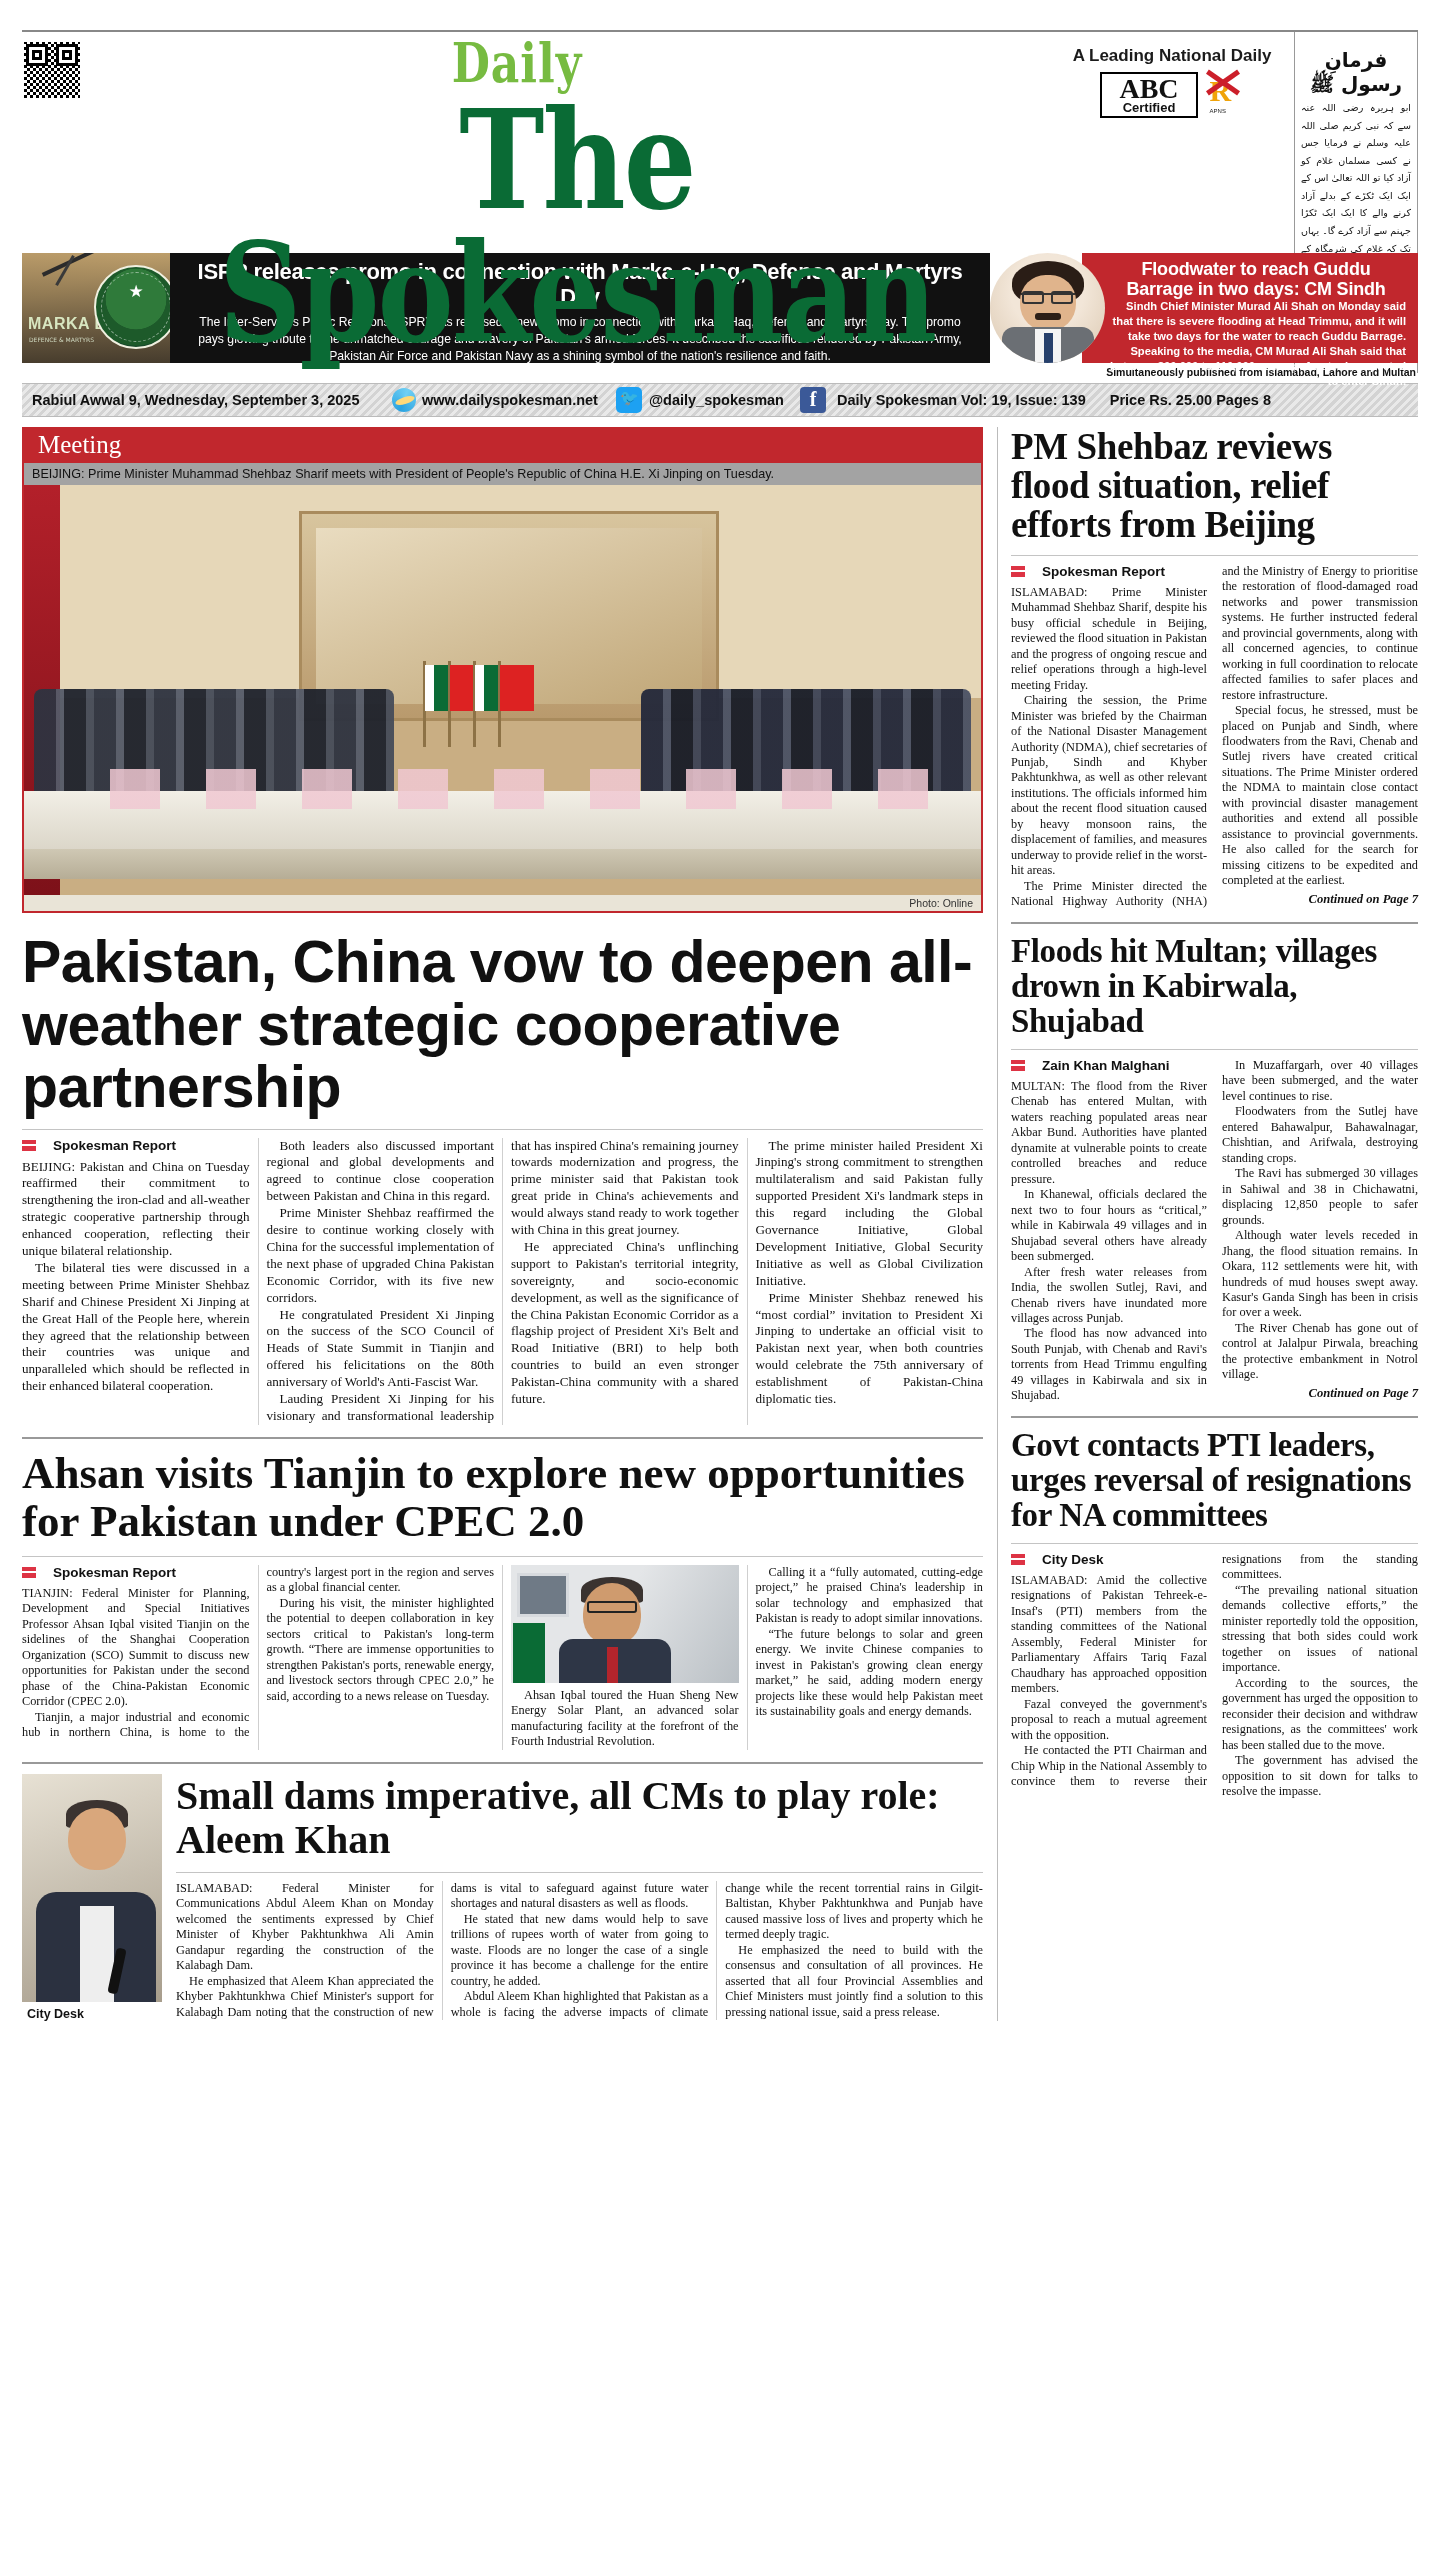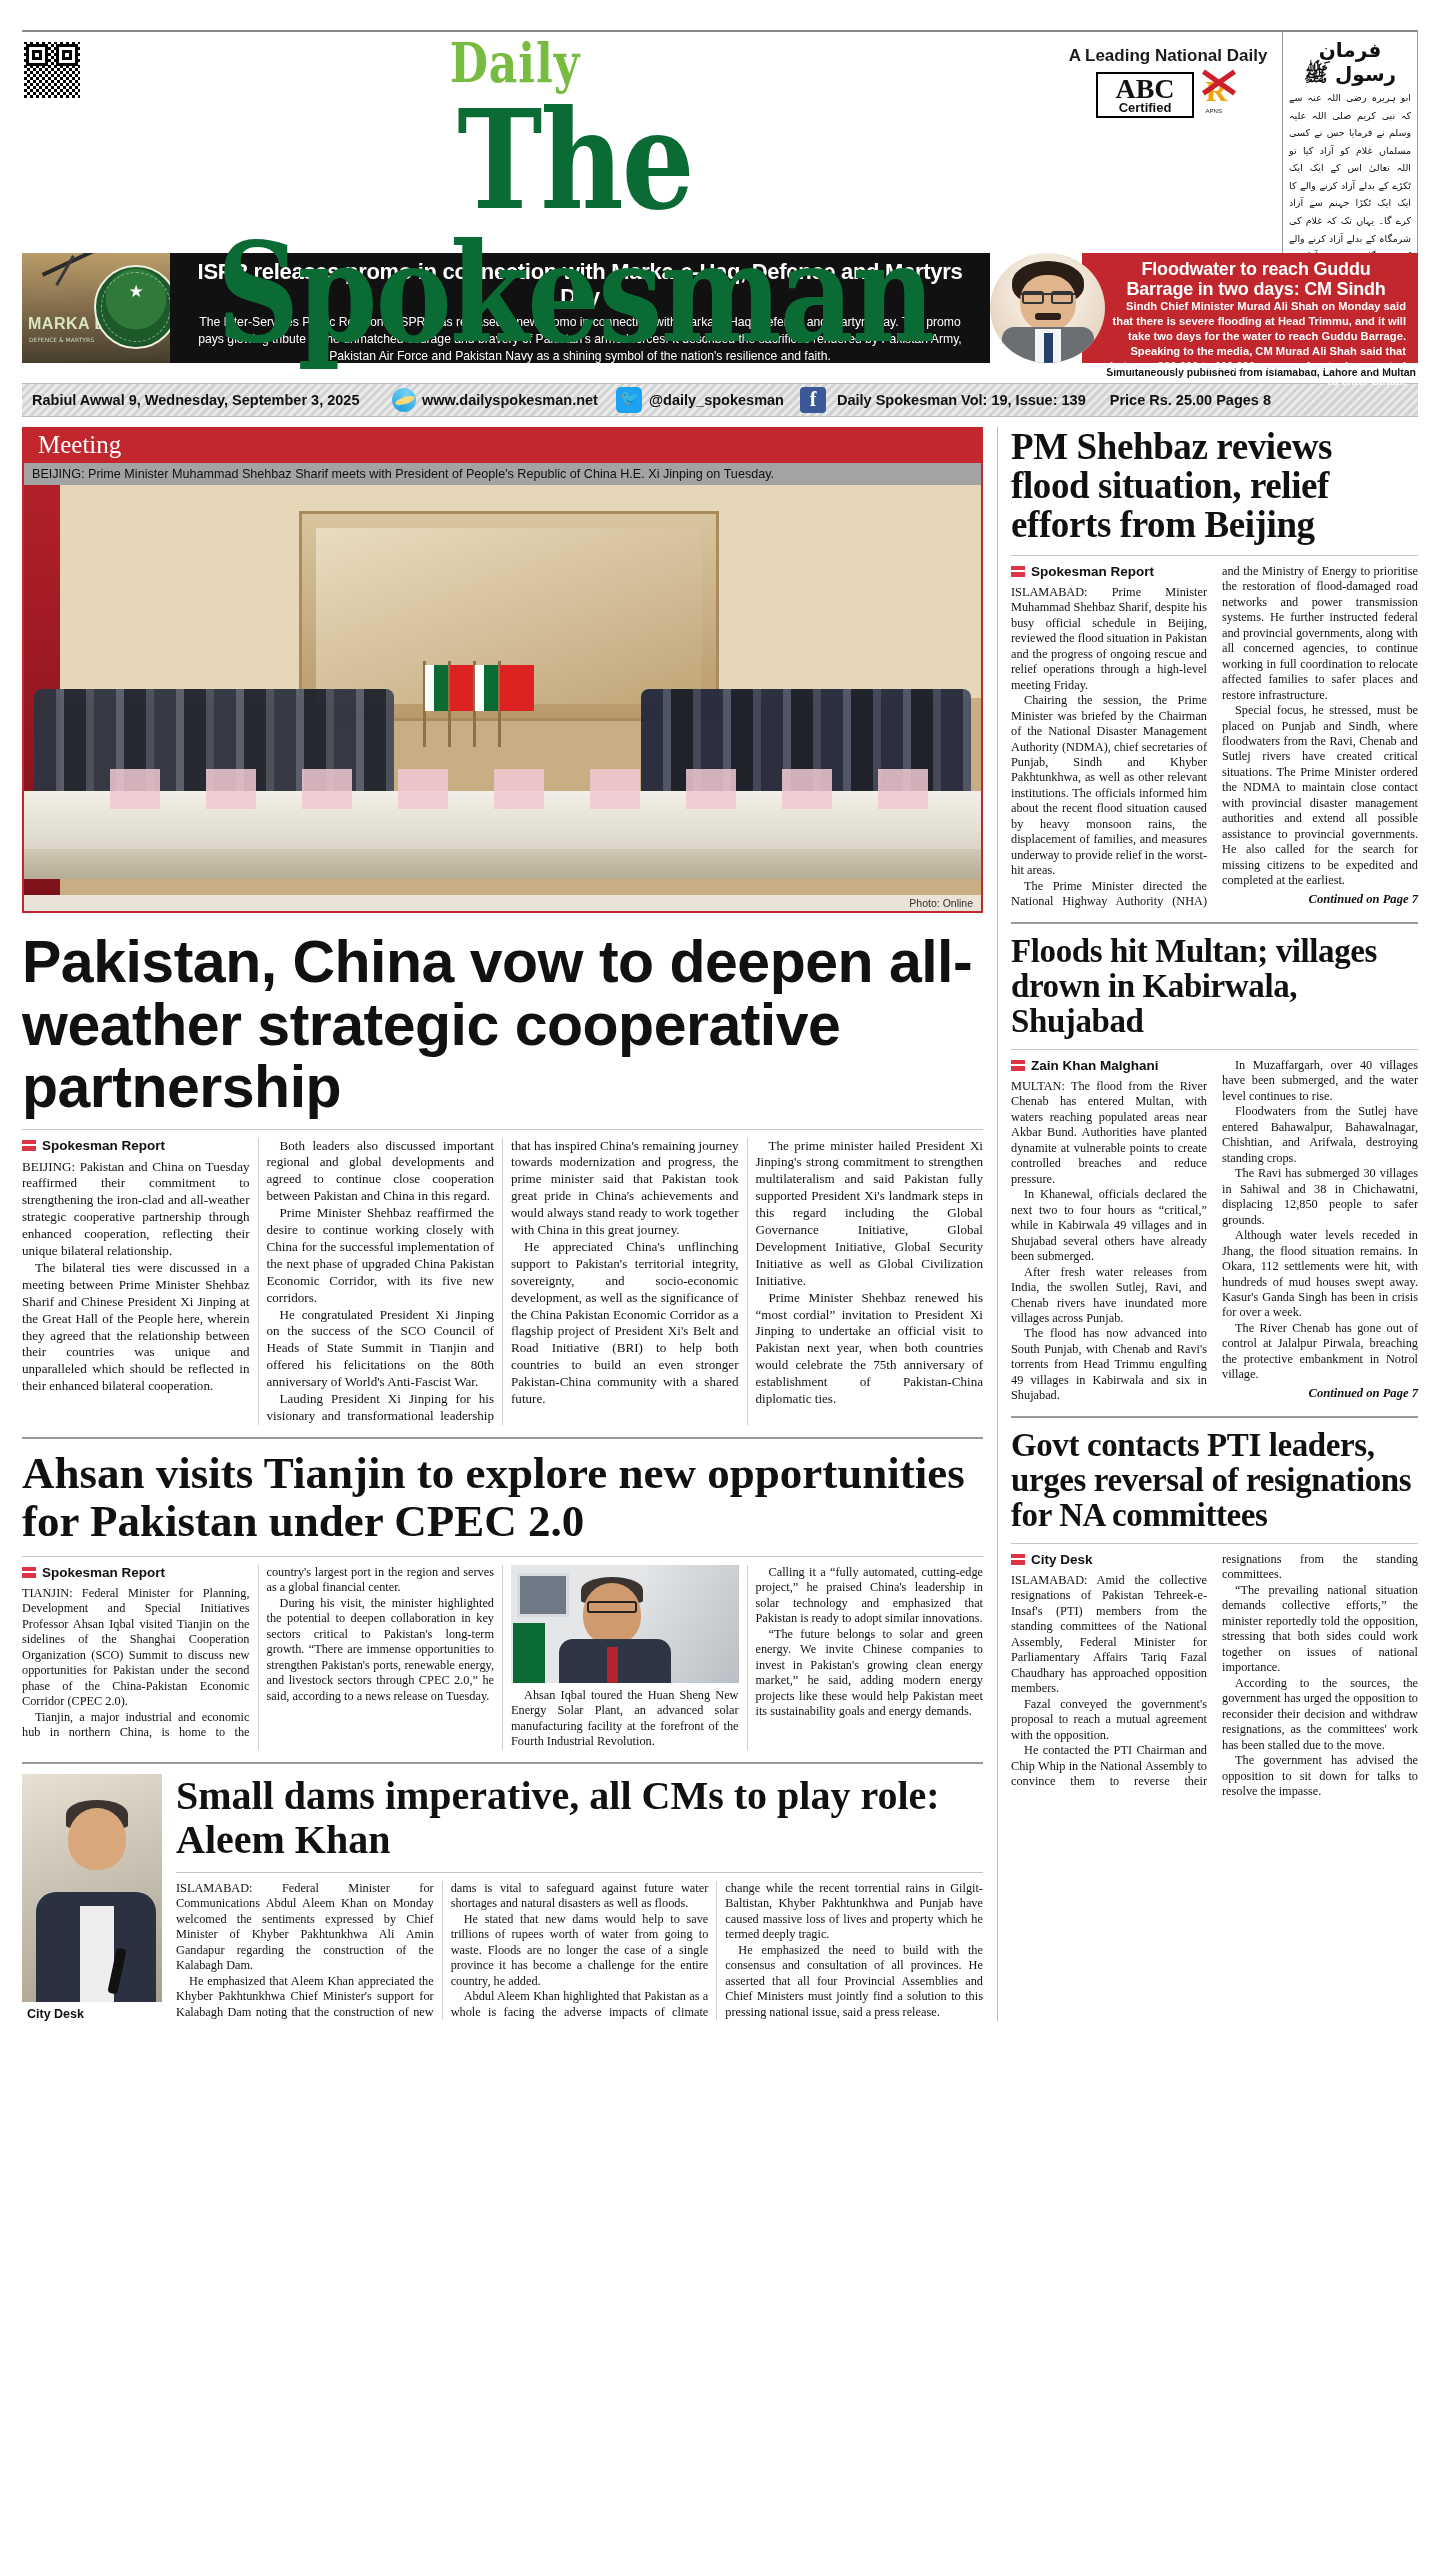--- a/index.html
+++ b/index.html
@@ -50,21 +50,21 @@
   .abc-wrap { display:flex; justify-content:center; align-items:center; gap:6px; margin-top:6px;}
   .abc-box { border:2px solid #000000; padding:1px 17px 2px; line-height:1; }
   .abc-box .abc { font-family:"Liberation Serif", serif; font-weight:700; font-size:28px; letter-spacing:0px;}
   .abc-box .cert { font-family:"Liberation Sans", sans-serif; font-weight:700; font-size:13px; margin-top:-2px;}
   .apns { position:relative; width:40px; height:34px; }
   .apns .r { font-family:"Liberation Serif",serif; font-weight:700; font-size:30px; color:#f0a30a; position:absolute; left:6px; top:-4px;}
   .apns .slash { position:absolute; left:0; top:2px; width:38px; height:5px; background:#cc1f2a; transform: rotate(-35deg); }
   .apns .slash2 { position:absolute; left:0; top:2px; width:38px; height:5px; background:#cc1f2a; transform: rotate(35deg); }
   .apns .tag { position:absolute; bottom:-2px; left:6px; font-size:6px; font-family:"Liberation Sans",sans-serif; color:#222;}
 
-  .urdu-box { width:136px; border-left:1px solid #999; border-right:1px solid #999; padding:6px 6px; text-align:center; flex:none; margin-left:14px;}
+  .urdu-box { width:124px; border-left:1px solid #999; border-right:1px solid #999; padding:16px 6px; text-align:center; flex:none; margin-left:22px;}
   .urdu-head { font-size:20px; font-weight:700; direction:rtl; font-family:"DejaVu Sans", sans-serif; line-height:1.2;}
   .urdu-body { font-size:9.5px; direction:rtl; line-height:1.85; text-align:justify; font-family:"DejaVu Sans", sans-serif; margin-top:3px; color:#111;}
   .urdu-ref { font-size:7.5px; direction:rtl; margin-top:3px; font-family:"DejaVu Sans", sans-serif;}
   .brm { font-family:"Liberation Serif", serif; font-weight:700; font-size:13.5px; line-height:1.15; margin-top:2px;}
 
   
   .promo-row { display:flex; gap:0; height:110px; margin-top:6px; }
   .promo-img { width:148px; height:110px; flex:none; position:relative; overflow:hidden;
     background: linear-gradient(160deg,#8b6a3e 0%, #b08b4a 30%, #6f5a39 60%, #3d3226 100%); }
   .promo-img .sky { position:absolute; inset:0; background:linear-gradient(180deg, rgba(190,160,110,.9), rgba(70,60,45,.95)); }
@@ -154,21 +154,21 @@
   
   h1.lead {
     font-family:Liberation Sans, sans-serif; font-weight:700;
     font-size:59px; line-height:1.06; letter-spacing:-0.5px; margin:18px 0 2px;
   }
   h1.lead2 { font-size:45px; line-height:1.08; margin:10px 0 2px; }
   h1.lead3 { font-size:40px; line-height:1.1; margin:6px 0 2px;}
   .hr-thin { border-top:1px solid #c4c4c4; margin:10px 0 8px;}
   .hr-thick { border-top:2px solid #999; margin:12px 0 10px;}
 
-  .byline { display:flex; align-items:center; gap:6px; font-family:"Liberation Sans", sans-serif; font-weight:700; font-size:13.5px; margin-bottom:6px;}
+  .byline { display:flex; align-items:center; gap:17px; font-family:"Liberation Sans", sans-serif; font-weight:700; font-size:13.5px; margin-bottom:6px;}
   .byline .flagicon { width:14px;height:11px; background:#d34; position:relative; flex:none;}
   .byline .flagicon::after{content:""; position:absolute; left:0; top:4px; width:14px; height:2px; background:#fff;}
 
   .cols4 { column-count:4; column-gap:17px; column-rule:1px solid #cfcfcf; }
   .cols3 { column-count:3; column-gap:17px; column-rule:1px solid #cfcfcf; }
   .cols2 { column-count:2; column-gap:15px; }
   .body-txt p { font-family:"Liberation Serif", serif; font-size:13.1px; line-height:1.29; text-align:justify; text-indent:13px; }
   .body-txt p.first { text-indent:0; }
   .body-sm p { font-size:12.3px; line-height:1.26; }
   .cont { font-style:italic; font-weight:700; text-align:right; font-size:12.6px; margin-top:3px;}

